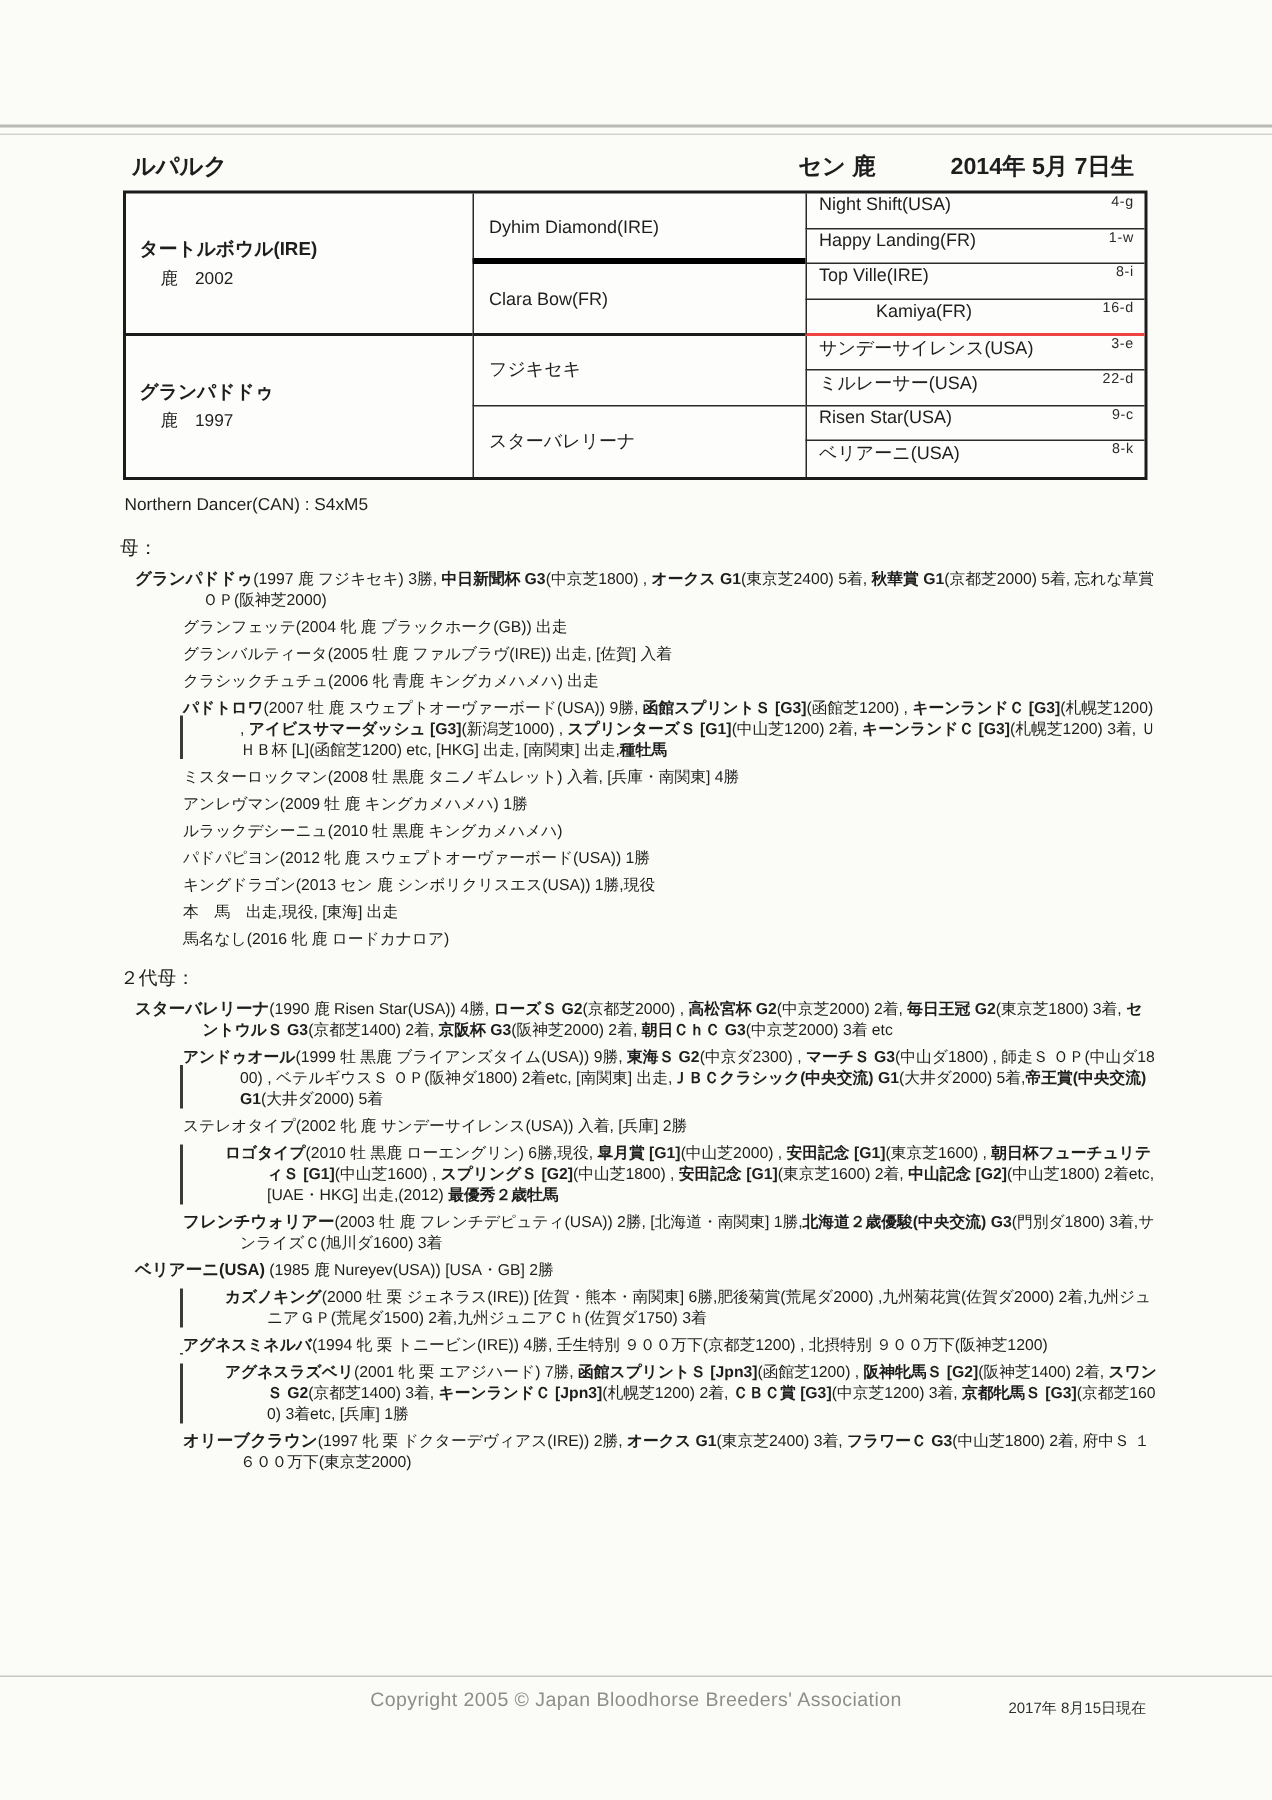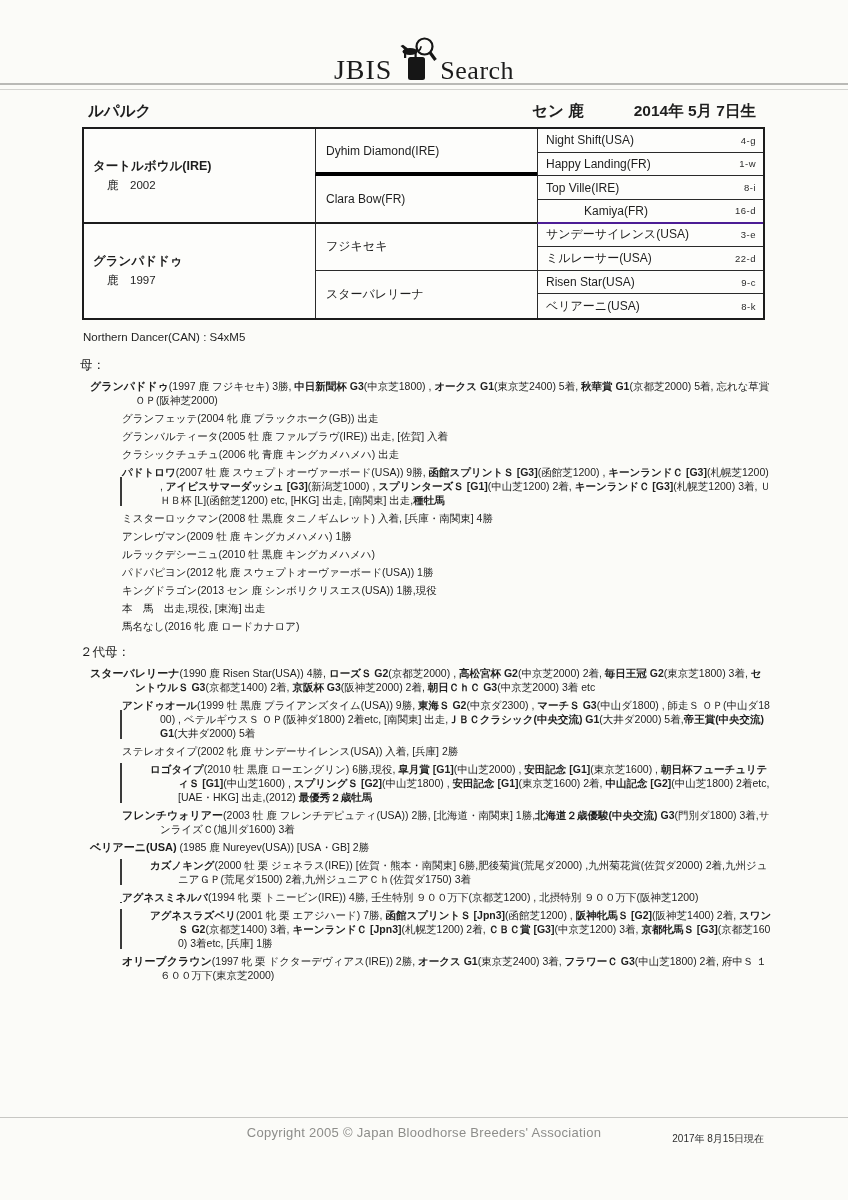--- a/index.html
+++ b/index.html
@@ -30,22 +30,22 @@
   .ancestor1 { grid-column:1; display:flex; flex-direction:column; justify-content:center; padding-left:9px; }
   .a1-sire { grid-row:1 / span 4; border-bottom:2px solid #1c1c1c; }
   .a1-dam  { grid-row:5 / span 4; }
   .a1-name { font-weight:bold; font-size:12.5px; }
   .a1-sub  { padding-left:14px; margin-top:3px; font-size:11.5px; }
   .ancestor2 { grid-column:2; border-left:1px solid #2a2a2a; display:flex; align-items:center; padding-left:10px; }
   .a2-1 { grid-row:1 / span 2; border-bottom:4px solid #000000; }
   .a2-2 { grid-row:3 / span 2; border-bottom:2px solid #1c1c1c; }
   .a2-3 { grid-row:5 / span 2; border-bottom:1px solid #2a2a2a; }
   .a2-4 { grid-row:7 / span 2; }
-  .ancestor3 { grid-column:3; border-left:1px solid #2a2a2a; display:flex; align-items:center; justify-content:space-between; padding:0 7px 0 8px; border-bottom:1px solid #2a2a2a; }
-  .a3-r4 { border-bottom:2px solid #4c1d95;padding-left:46px; }
+  .ancestor3 { grid-column:3; border-left:1px solid #2a2a2a; display:flex; align-items:flex-start; justify-content:space-between; padding:0 7px 0 8px; border-bottom:1px solid #2a2a2a; }
+  .a3-r4 { border-bottom:2px solid #ef4444;padding-left:46px; }
   .a3-r8 { border-bottom:none; }
   .fam { font-size:9.5px; color:#2a2a2a; letter-spacing:0.5px; }
 
   
   .inbreed { position:absolute; top:331px; left:83px; font-size:11.5px; }
 
   
   .detail { position:absolute; top:354px; left:76px; width:696px; font-size:10.5px; line-height:14px; word-break:break-all; }
   .sec-heading { font-size:12.5px; margin:12px 0 7px 4px; }
   .sec-heading:first-child { margin-top:4px; }
@@ -62,36 +62,20 @@
   
   .asof { position:absolute; top:1132px; right:84px; font-size:10px; color:#2e2e2e; }
   .ftr-rule { position:absolute; top:1117px; left:0; width:100%; border-top:1.5px solid #c7c7c4; }
   .copyright { position:absolute; top:1125px; left:0; width:100%; text-align:center; font-size:13px; color:#8d8d8a; letter-spacing:0.3px; }
 </style>
 </head>
 <body>
 
 <div class="page">
 
-  <div class="logo-wrap">
-    <span class="logo-text logo-jbis">JBIS</span>
-    <span class="logo-icon">
-      <svg width="44" height="46" viewBox="0 0 44 46">
-        <rect x="13" y="21" width="17" height="23" rx="2.5" fill="#161616"></rect>
-        <ellipse cx="15" cy="15.5" rx="7.5" ry="3.6" fill="#161616"></ellipse>
-        <rect x="9" y="15" width="2.2" height="7" fill="#161616"></rect>
-        <rect x="19.5" y="15" width="2.2" height="7" fill="#161616"></rect>
-        <path d="M10.5 14.5 L5.5 10 L8 8.8 L13 12.5 Z" fill="#161616"></path>
-        <path d="M22 14.5 q3 -1.5 3.5 -4.5 l1.5 0.5 q-0.5 3.5 -3.5 5.5 Z" fill="#161616"></path>
-        <circle cx="29.5" cy="10.5" r="8" fill="none" stroke="#161616" stroke-width="2.2"></circle>
-        <line x1="35" y1="16.5" x2="40.5" y2="24" stroke="#161616" stroke-width="3.2"></line>
-      </svg>
-    </span>
-    <span class="logo-text logo-search">Search</span>
-  </div>
   <div class="hdr-rule"></div>
 
   <div class="title-row">
     <span class="horse-name">ルパルク</span>
     <span class="title-right">
       <span>セン 鹿</span>
       <span class="birth">2014年 5月 7日生</span>
     </span>
   </div>
 

